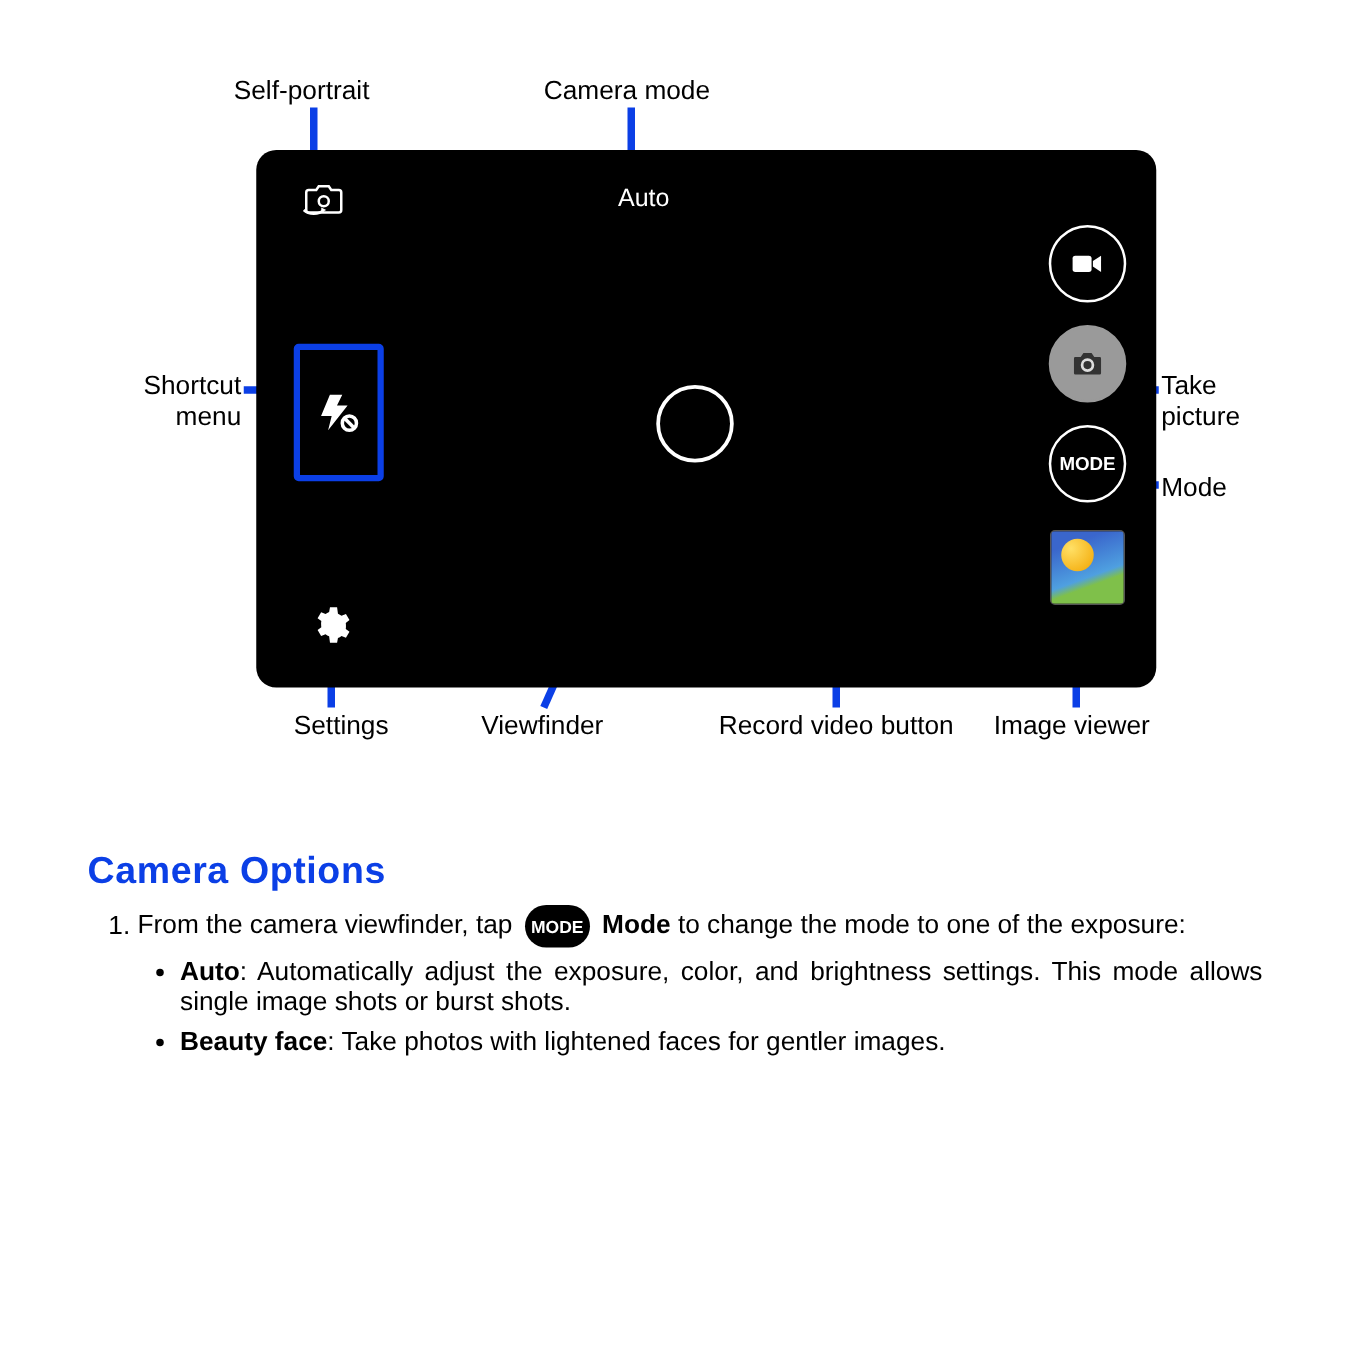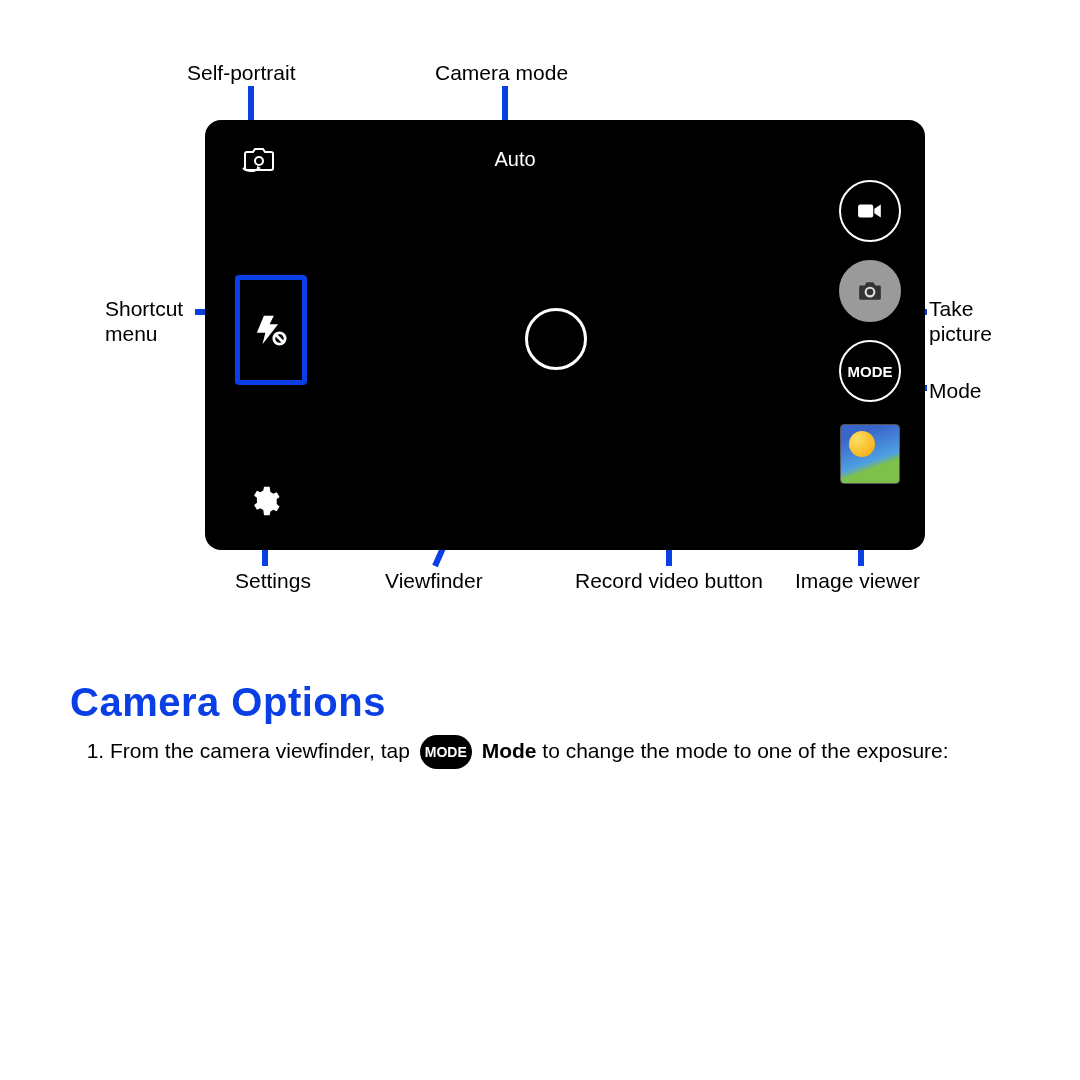--- a/index.html
+++ b/index.html
@@ -17,40 +17,40 @@
 .gear svg{width:34px;height:34px}
 .center-circle{position:absolute;left:300px;top:168px;width:56px;height:56px;border:3px solid #fff;border-radius:50%}
 .right-stack{position:absolute;right:4px;top:40px;display:flex;flex-direction:column;align-items:center;gap:18px}
 .circ-btn{width:58px;height:58px;border:2px solid #fff;border-radius:50%;background:#000;display:flex;align-items:center;justify-content:center;color:#fff}
 .circ-btn svg{width:26px;height:22px}
 .circ-btn.mode-text{font-size:15px;font-weight:bold}
 .thumb{width:58px;height:58px;margin-top:4px;border:1px solid #555;border-radius:4px;background:linear-gradient(160deg,#3a66cc 20%,#4fa0e0 60%,#7fc04a 70%);position:relative;overflow:hidden}
 .thumb::after{content:"";position:absolute;left:8px;top:6px;width:26px;height:26px;background:radial-gradient(circle at 30% 30%,#ffe066,#f2a500);border-radius:50%}
 svg.leader{position:absolute;left:0;top:0;width:870px;height:570px;pointer-events:none}
 svg.leader line{stroke:#0b3fe6;stroke-width:6}
-.heading{margin:50px 0 10px 0;font-family:Arial,Helvetica,sans-serif;font-weight:900;font-size:40px;color:#0b3fe6;letter-spacing:0.5px}
+.heading{margin:50px 0 10px 0;font-family:Arial,Helvetica,sans-serif;font-weight:900;font-size:30px;color:#0b3fe6;letter-spacing:0.5px}
 .body-text{font-size:21px;line-height:1.25;color:#000}
 ol.steps{margin:6px 0 0 0;padding-left:40px;font-size:21px}
 ol.steps li{margin-bottom:8px;text-align:justify}
 .mode-pill{display:inline-block;width:52px;height:34px;background:#000;border-radius:17px;color:#fff;font-size:14px;font-weight:bold;text-align:center;line-height:34px;vertical-align:middle;margin:0 4px}
 ul.bul{list-style:disc;margin:8px 0 0 0;padding-left:34px}
 ul.bul li{margin-bottom:8px;text-align:justify}
 .footer{position:absolute;right:80px;bottom:40px;font-size:21px}
 </style>
 </head>
 <body>
 
 <div class="page">
 
   <div class="diagram-area">
 
     <div class="label" style="left:82px;top:0">Self-portrait</div>
     <div class="label" style="left:330px;top:0">Camera mode</div>
 
-    <div class="label" style="left:0px;top:236px;text-align:left;width:88px">
+    <div class="label" style="left:0px;top:236px;text-align:right;width:88px">
       <span>Shortcut menu</span>
     </div>
     <div class="label" style="left:824px;top:236px">
       <span>Take picture</span>
     </div>
     <div class="label" style="left:824px;top:318px">Mode</div>
 
     <div class="label" style="left:130px;top:508px">Settings</div>
     <div class="label" style="left:280px;top:508px">Viewfinder</div>
     <div class="label" style="left:470px;top:508px">Record video button</div>
@@ -125,17 +125,21 @@
 
   <h2 class="heading">Camera Options</h2>
 
 
   <ol class="steps">
     <li>
       <span>From the camera viewfinder, tap</span>
       <span class="mode-pill">MODE</span>
       <b>Mode</b>
       <span>to change the mode to one of the exposure:</span>
+      <ul class="bul">
+        <li><b>Auto</b><span>: Automatically adjust the exposure, color, and brightness settings. This mode allows single image shots or burst shots.</span></li>
+        <li><b>Beauty face</b><span>: Take photos with lightened faces for gentler images.</span></li>
+      </ul>
     </li>
   </ol>
 
 
 </div>
 
 </body></html>

